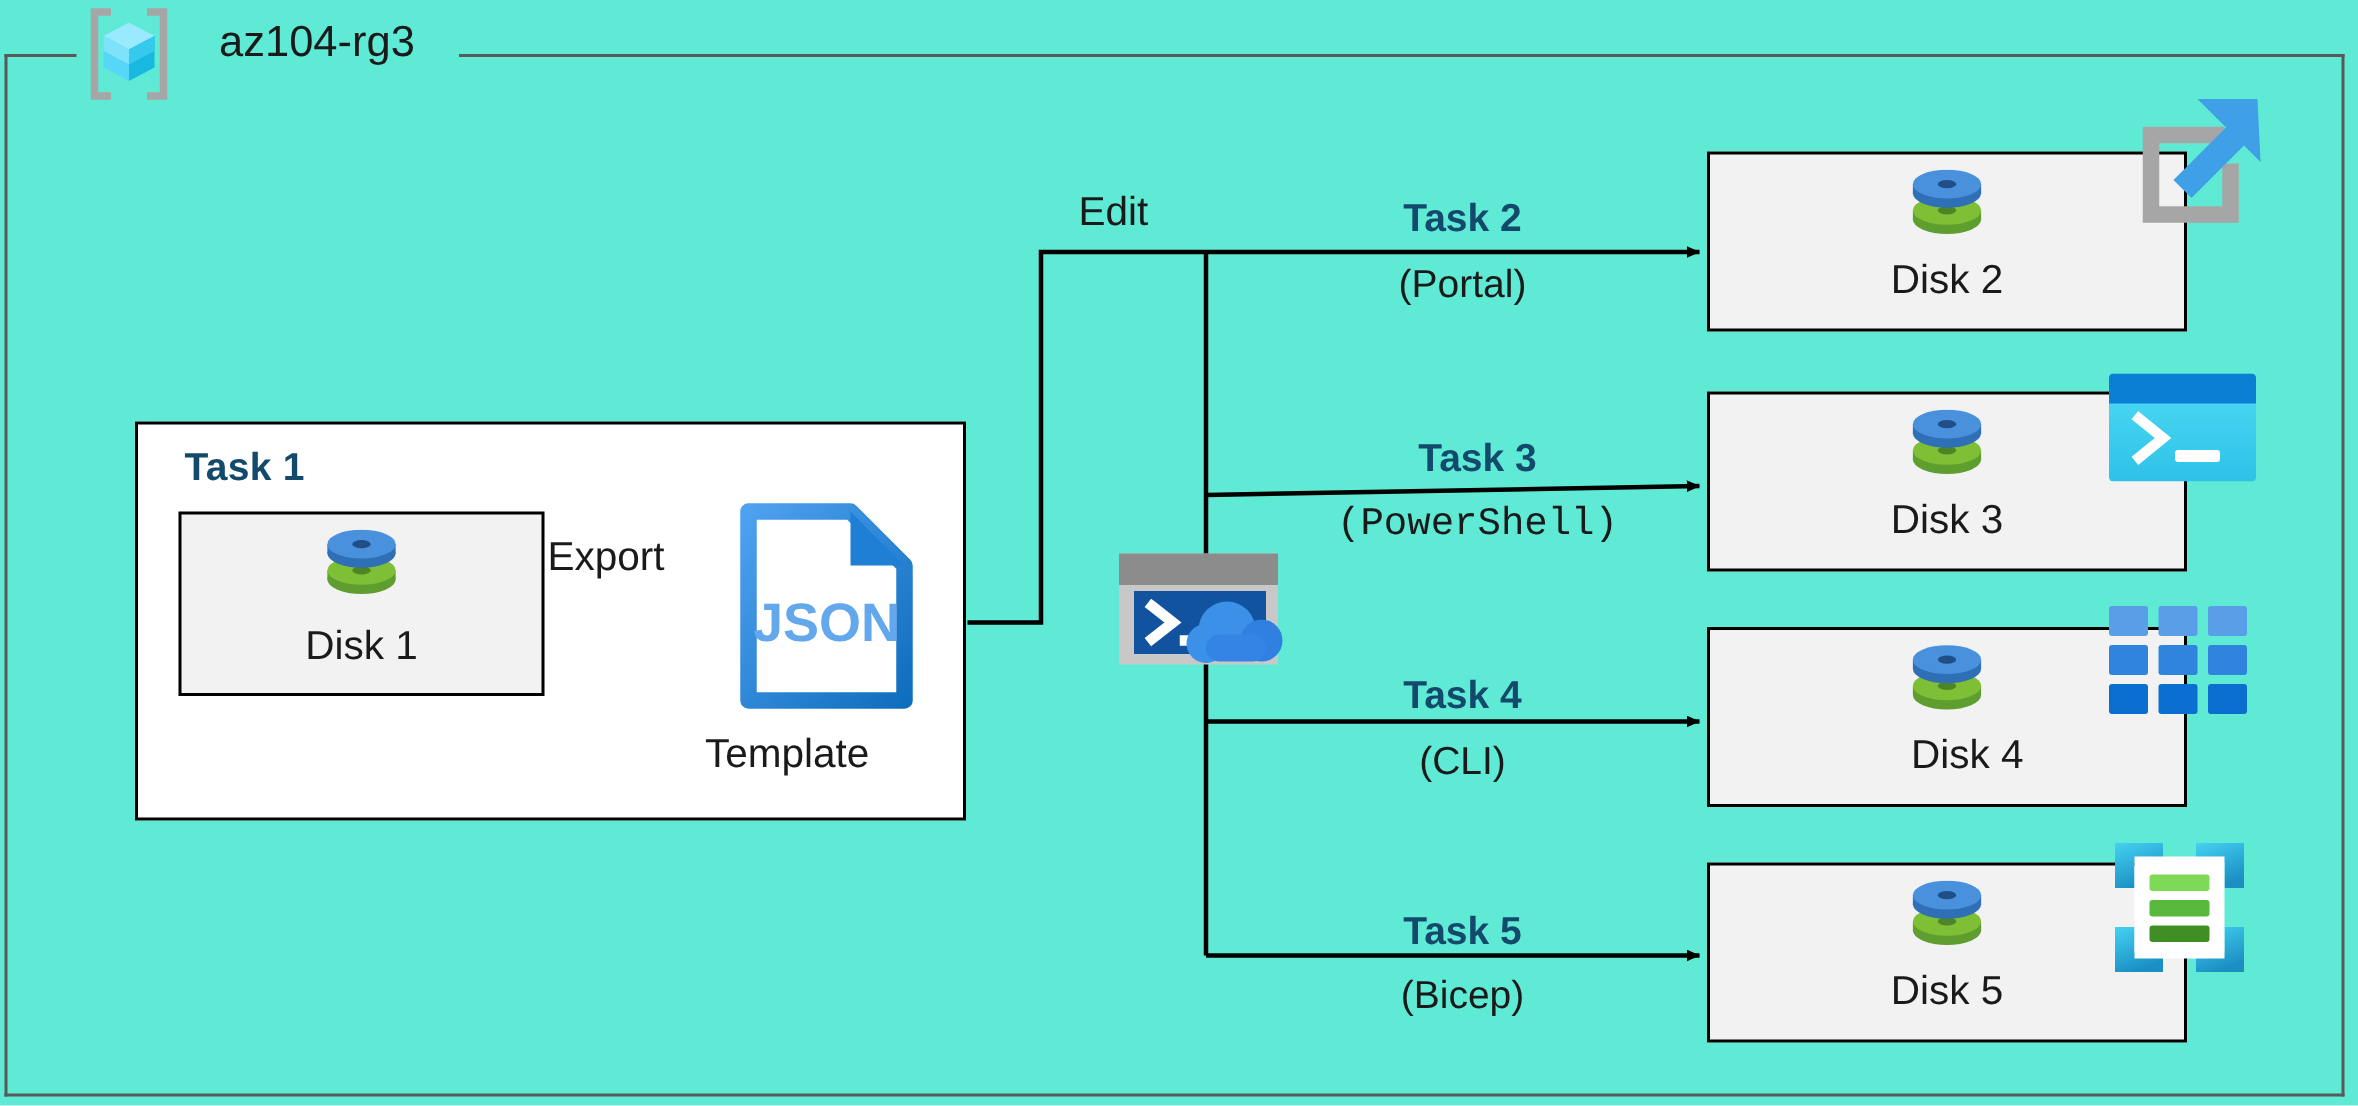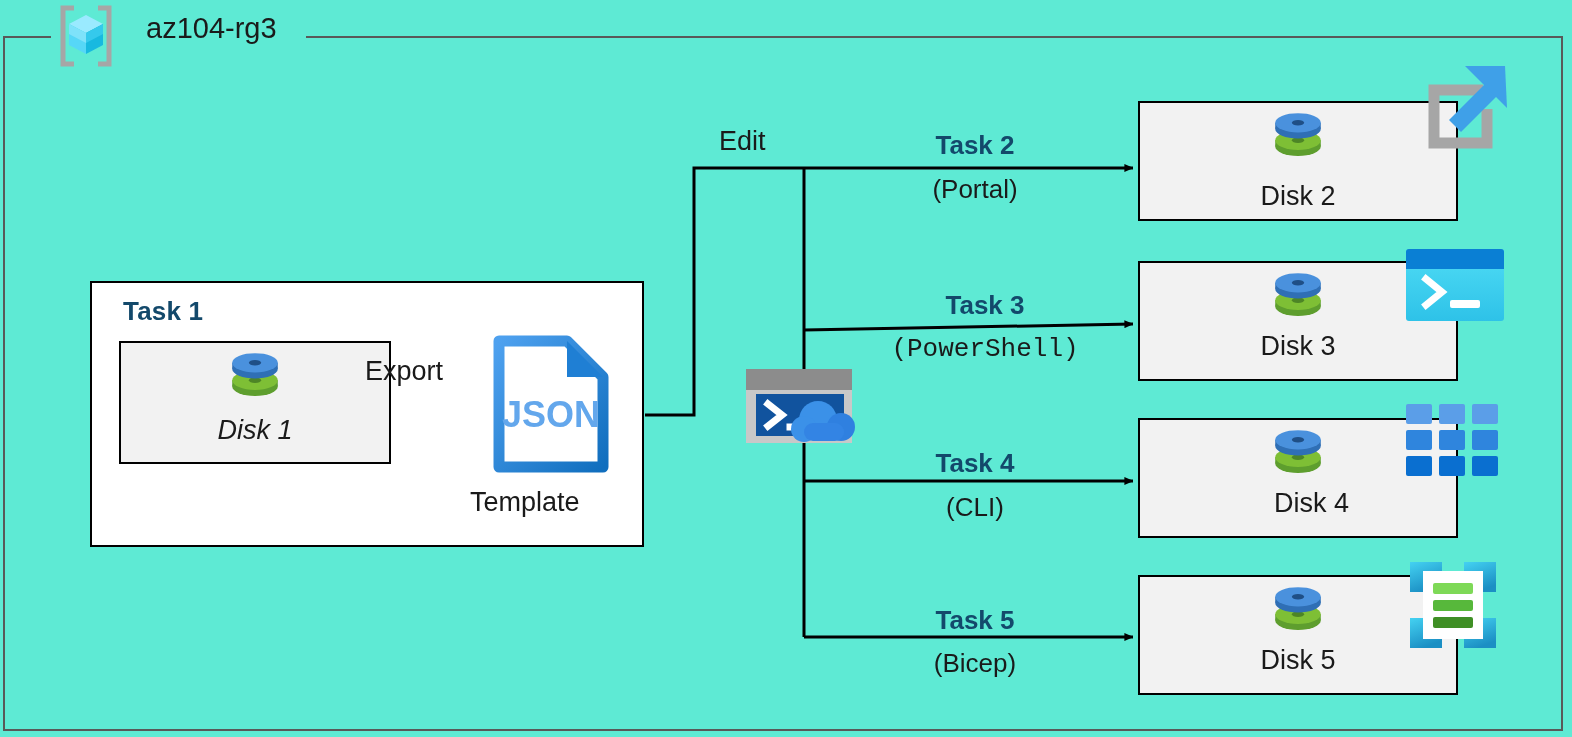--- a/index.html
+++ b/index.html
@@ -209,21 +209,21 @@
     <line x1="804" y1="330" x2="1133" y2="324" stroke="#000000" stroke-width="3" marker-end="url(#arrowhead)"></line>
 
     <line x1="804" y1="481" x2="1133" y2="481" stroke="#000000" stroke-width="3" marker-end="url(#arrowhead)"></line>
 
     <line x1="804" y1="637" x2="1133" y2="637" stroke="#000000" stroke-width="3" marker-end="url(#arrowhead)"></line>
   </svg>
 
   <div class="task1-group"></div>
   <div class="task1-label">Task 1</div>
 
-  <div class="disk-box" style="left:119px; top:341px; width:272px; height:123px;font-style:italic;">
+  <div class="disk-box" style="left:119px; top:341px; width:244px; height:123px;">
     <div class="disk-icon-holder" style="top:10px;">
       <svg viewBox="0 0 64 58" width="56" height="51">
         <ellipse cx="32" cy="38" rx="26" ry="11" fill="#5e9e2e"></ellipse>
         <rect x="6" y="31" width="52" height="7" fill="#5e9e2e"></rect>
         <ellipse cx="32" cy="31" rx="26" ry="11" fill="#7ebf35"></ellipse>
         <ellipse cx="32" cy="31" rx="7" ry="3.2" fill="#4d8526"></ellipse>
         <ellipse cx="32" cy="18" rx="26" ry="11" fill="#2f6fb5"></ellipse>
         <rect x="6" y="11" width="52" height="7" fill="#2f6fb5"></rect>
         <ellipse cx="32" cy="11" rx="26" ry="11" fill="#4a91dd"></ellipse>
         <ellipse cx="32" cy="11" rx="7" ry="3.2" fill="#1f4f86"></ellipse>
@@ -278,21 +278,21 @@
         <ellipse cx="32" cy="38" rx="26" ry="11" fill="#5e9e2e"></ellipse>
         <rect x="6" y="31" width="52" height="7" fill="#5e9e2e"></rect>
         <ellipse cx="32" cy="31" rx="26" ry="11" fill="#7ebf35"></ellipse>
         <ellipse cx="32" cy="31" rx="7" ry="3.2" fill="#4d8526"></ellipse>
         <ellipse cx="32" cy="18" rx="26" ry="11" fill="#2f6fb5"></ellipse>
         <rect x="6" y="11" width="52" height="7" fill="#2f6fb5"></rect>
         <ellipse cx="32" cy="11" rx="26" ry="11" fill="#4a91dd"></ellipse>
         <ellipse cx="32" cy="11" rx="7" ry="3.2" fill="#1f4f86"></ellipse>
       </svg>
     </div>
-    <div class="disk-box-label" style="top:80px;">Disk 2</div>
+    <div class="disk-box-label" style="top:70px;">Disk 2</div>
   </div>
 
   <div class="svc-icon" style="left:1408px; top:60px; width:106px; height:106px;">
     <svg viewBox="0 0 106 106" width="106" height="106">
       <g fill="none" stroke="#a6a6a6" stroke-width="11">
         <path d="M75 30 L26 30 L26 83 L79 83 L79 49"></path>
       </g>
       <g>
         <path d="M47 66 L88 25" stroke="#3fa0e8" stroke-width="17" stroke-linecap="butt"></path>
         <polygon points="97,6 99,48 57,6" fill="#3fa0e8"></polygon>

